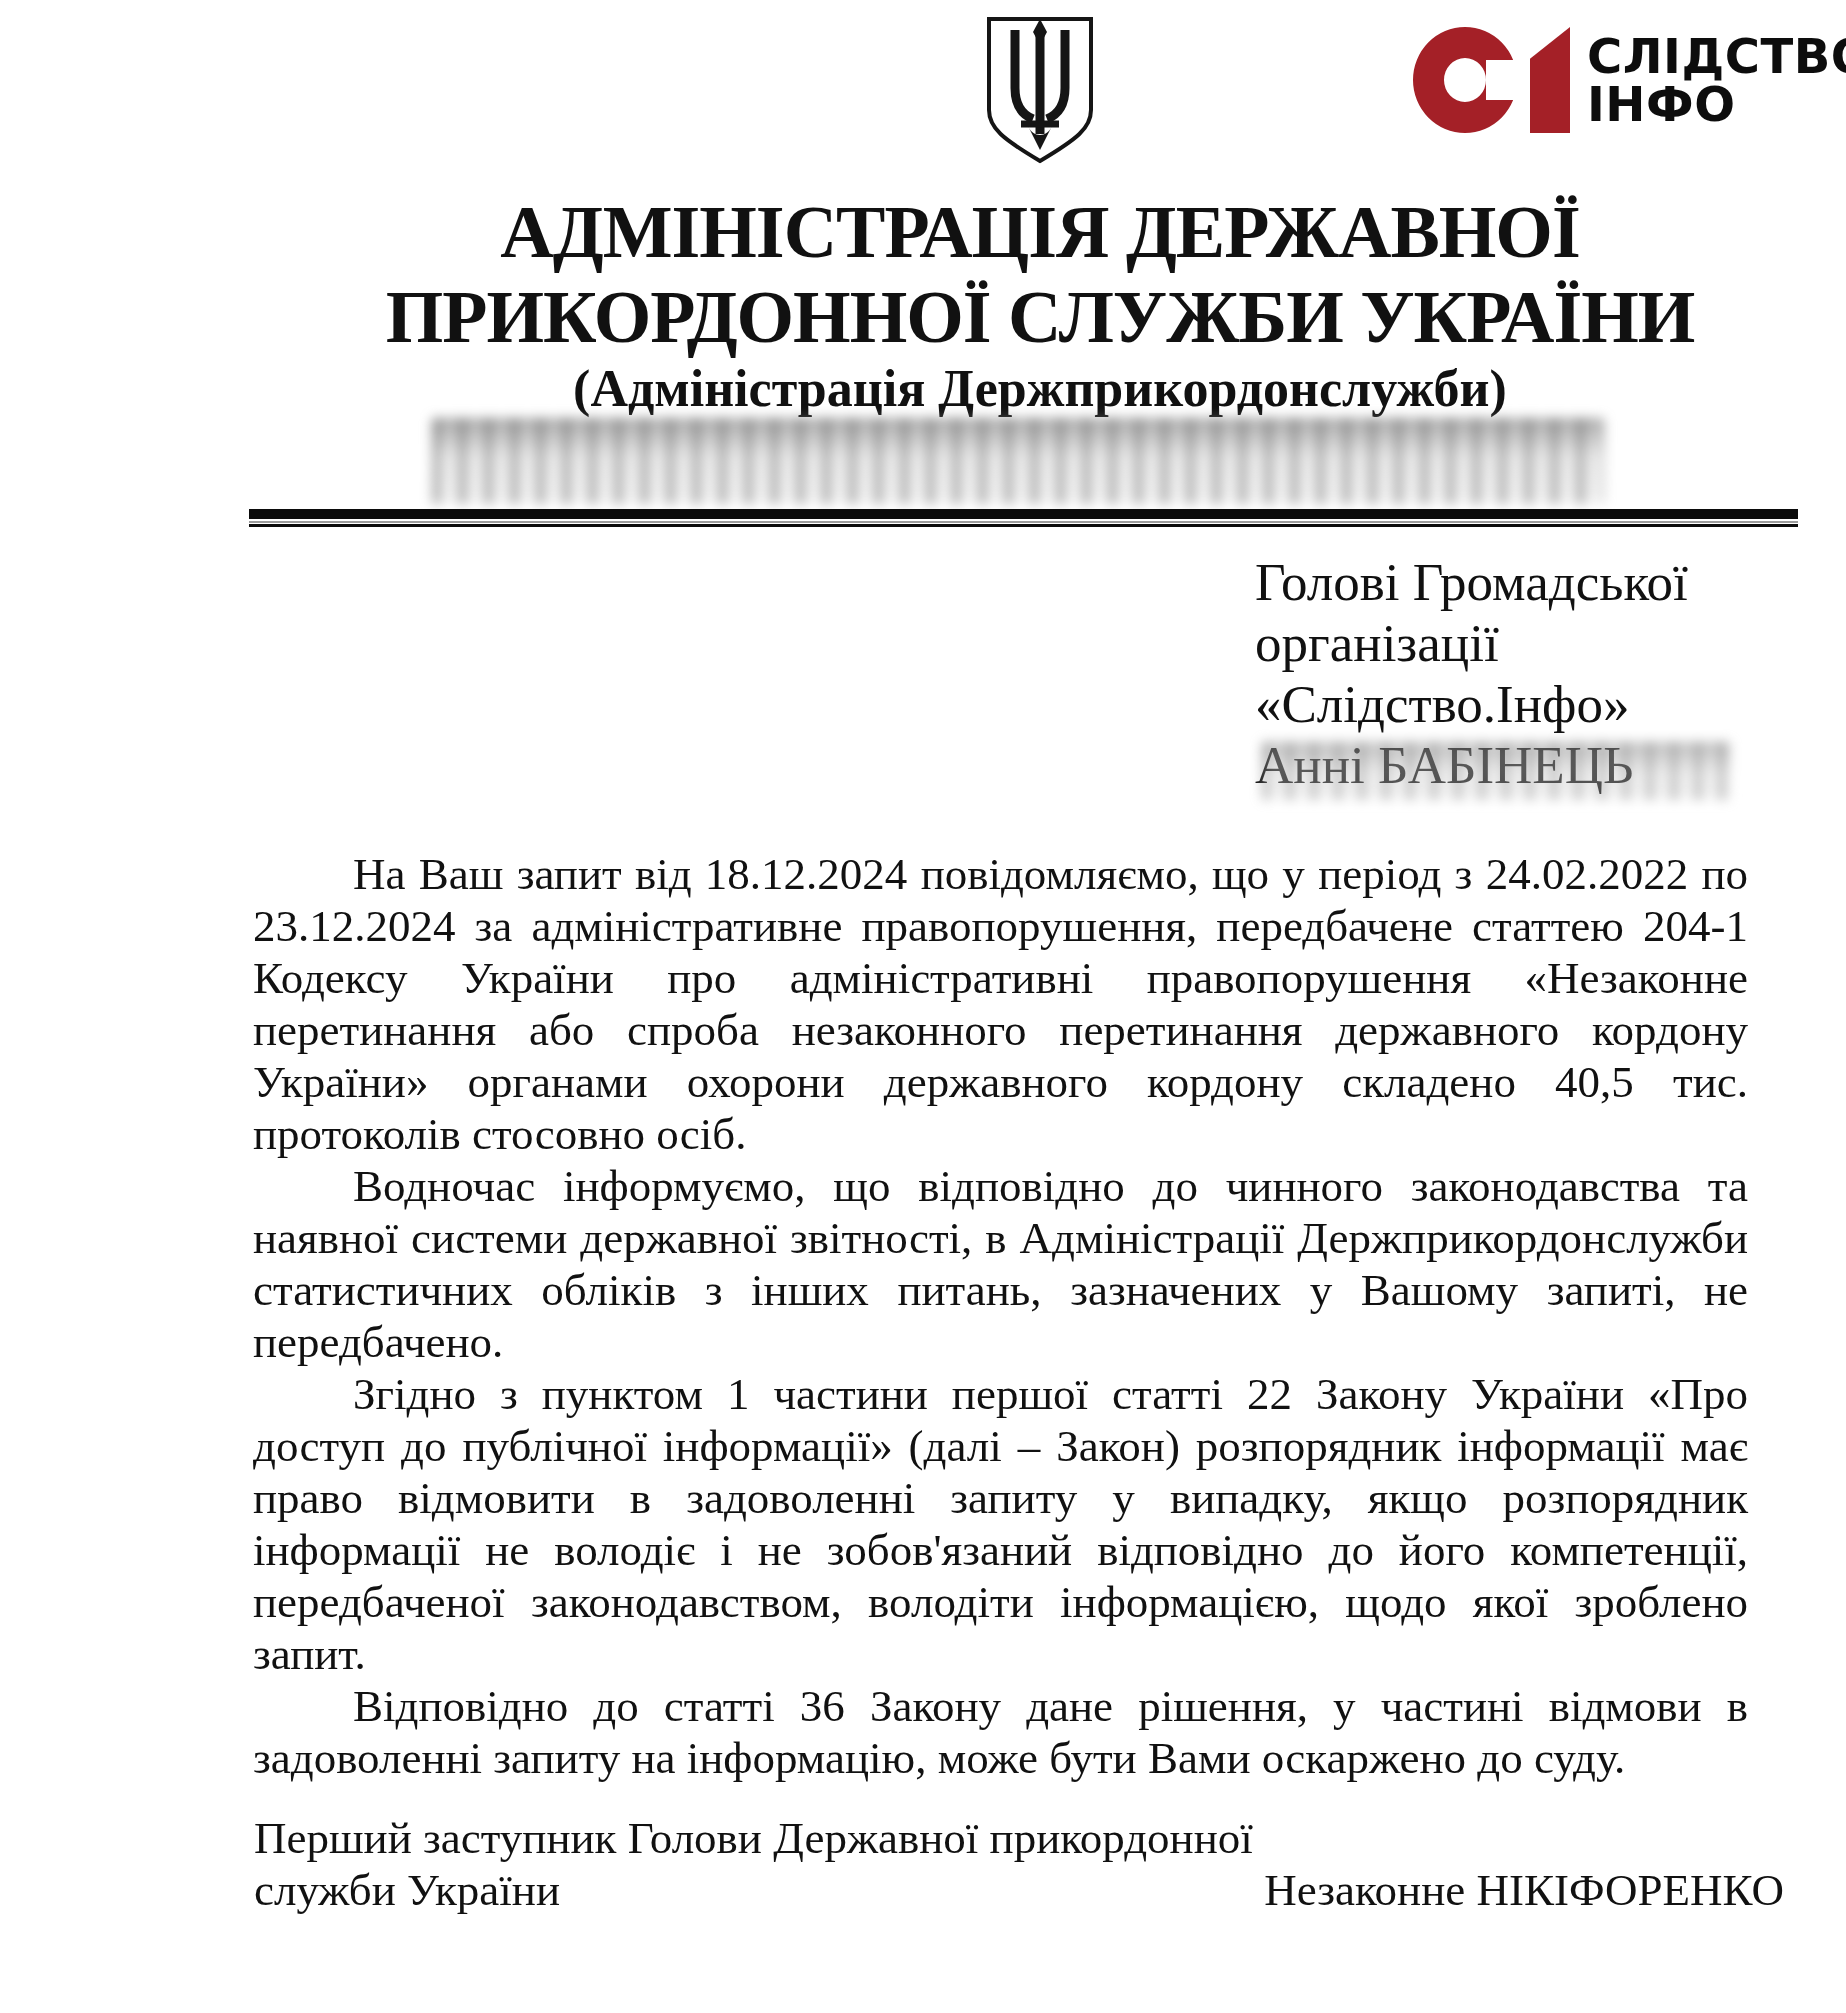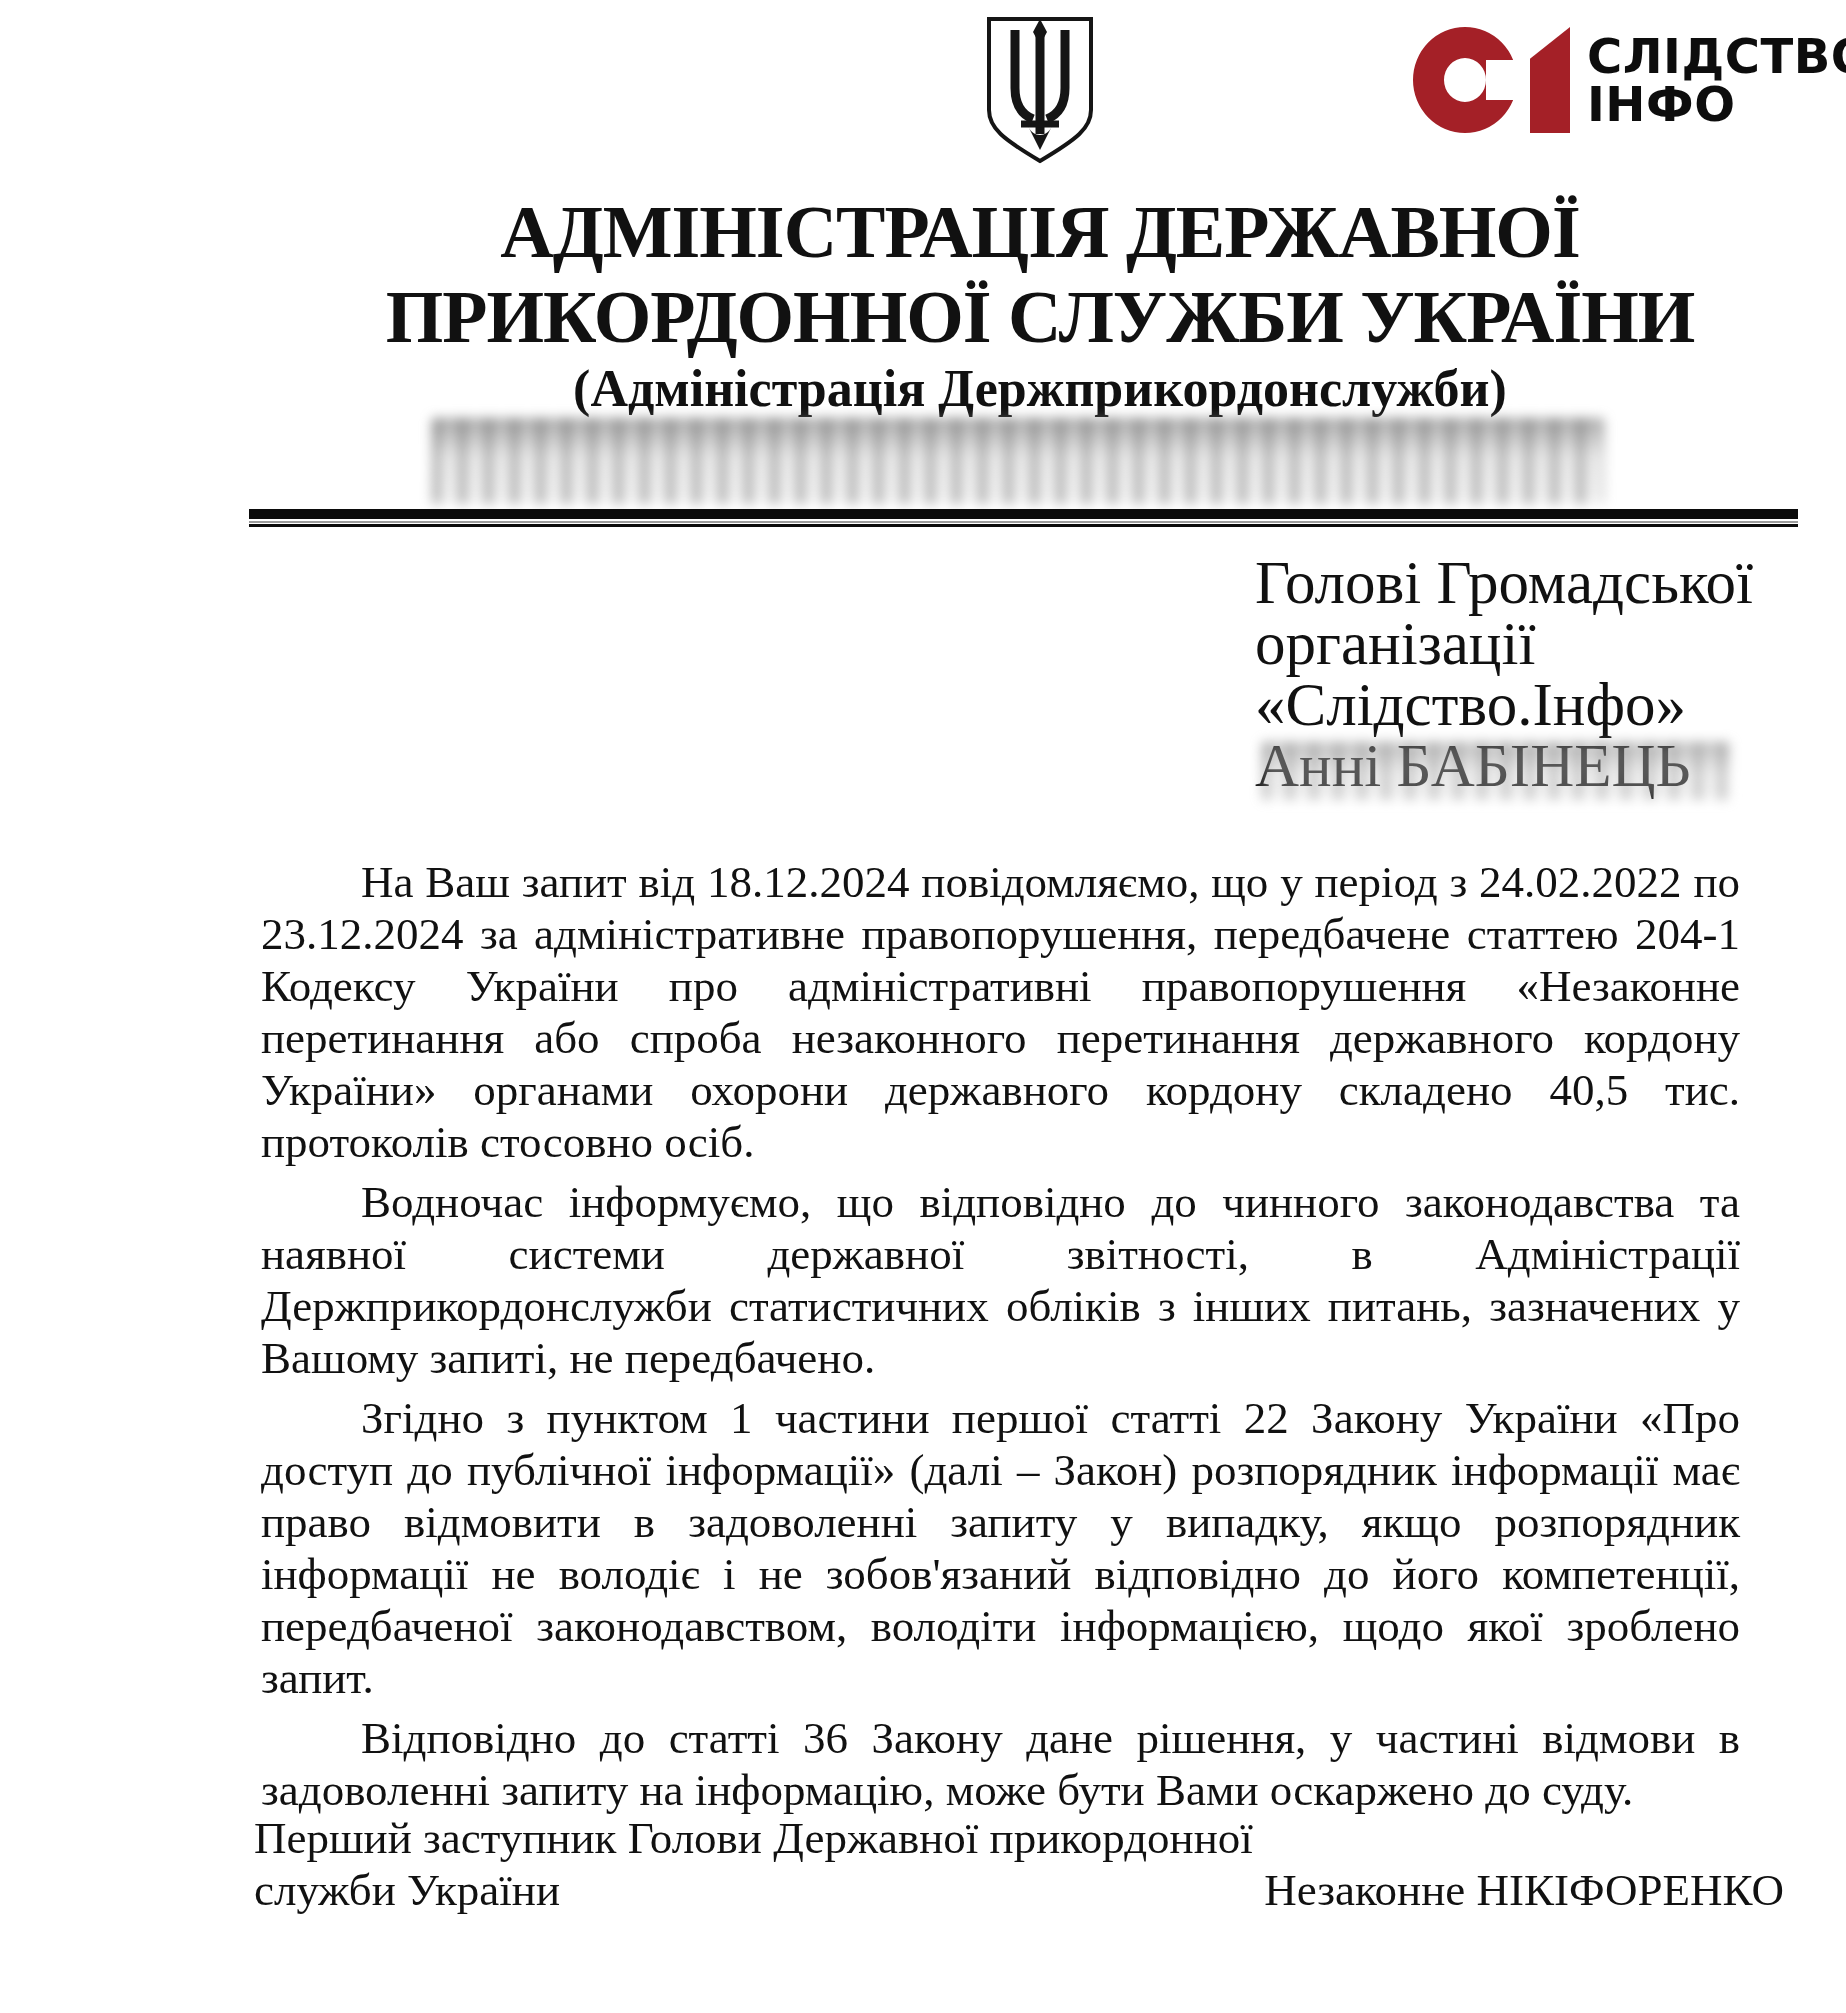--- a/index.html
+++ b/index.html
@@ -33,25 +33,25 @@
   .blur-recipient{left:1262px;top:742px;width:468px;height:58px;
     background:
       linear-gradient(180deg,rgba(130,130,130,.45) 0%,rgba(215,215,215,.22) 55%,rgba(240,240,240,.1) 100%),
       repeating-linear-gradient(90deg,rgba(90,90,90,.4) 0 8px,rgba(210,210,210,.2) 8px 24px);}
   
   .rule{position:absolute;left:249px;top:509px;width:1549px;}
   .rule-thick{height:10px;background:#0b0b0b;}
   .rule-hair{height:2px;background:#9c9c9c;margin-top:2px;}
   .rule-thin{height:3px;background:#0b0b0b;margin-top:1px;}
   
-  .recipient{position:absolute;left:1255px;top:552px;font-size:61px;line-height:61px;}
+  .recipient{position:absolute;left:1255px;top:552px;font-size:53px;line-height:61px;}
   
   .letter-body{position:absolute;left:253px;top:848px;width:1495px;
     font-size:45px;line-height:52px;}
-  .letter-body p{margin:8px;text-indent:100px;text-align:justify;text-align-last:left;}
+  .letter-body p{margin:0;text-indent:100px;text-align:justify;text-align-last:left;}
   
   .signature{position:absolute;left:254px;top:1812px;width:1530px;
     font-size:45px;line-height:52px;}
   .sig-row{display:flex;justify-content:space-between;align-items:flex-end;}
 </style>
 </head>
 <body>
 
 <div class="si-logo">
   <span class="si-c"></span>

